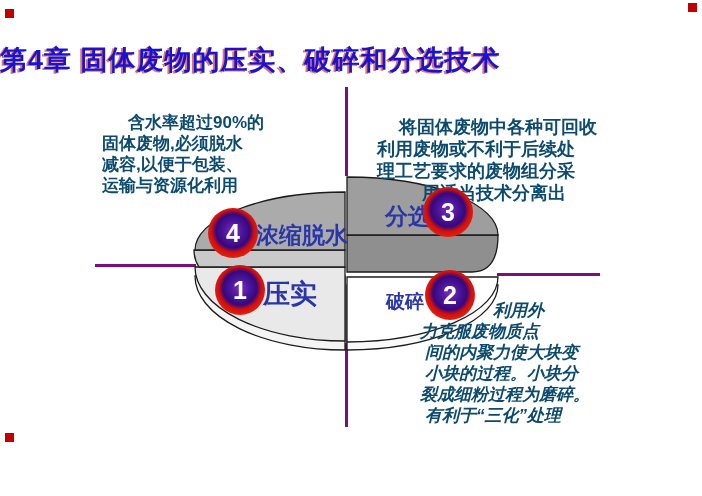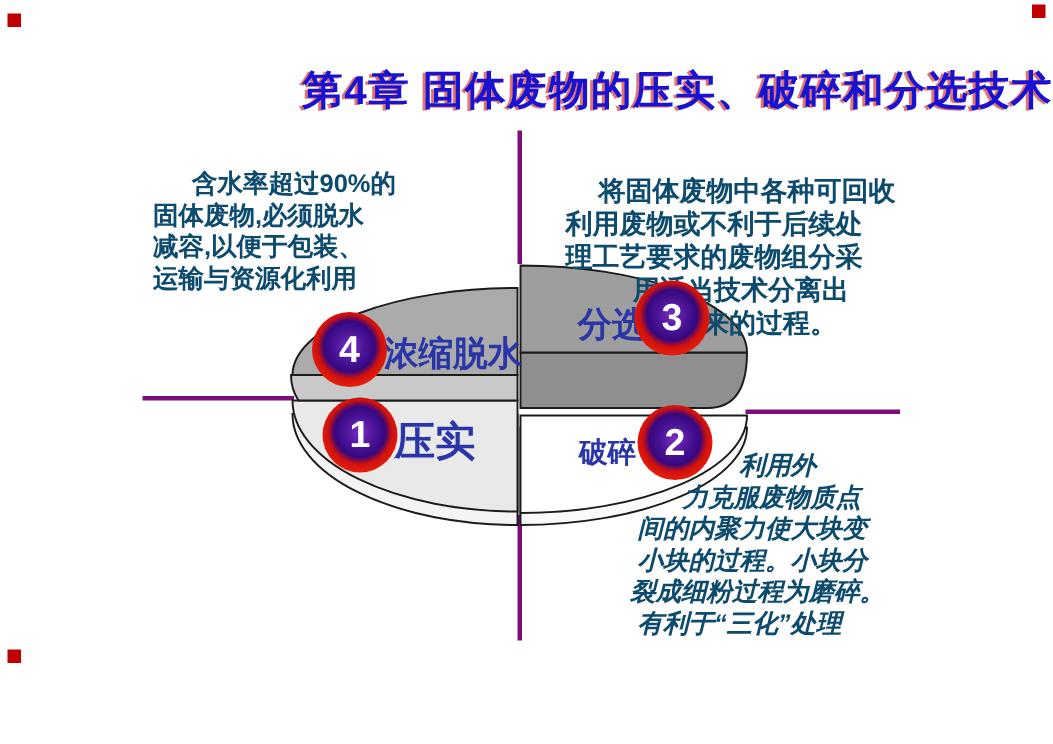--- a/index.html
+++ b/index.html
@@ -2,21 +2,21 @@
 <html><head>
 <meta charset="utf-8">
 <style>
   html,body{margin:0;padding:0;background:#fff;}
   .slide{
     position:relative;width:702px;height:496px;background:#ffffff;overflow:hidden;
     font-family:"Liberation Sans","DejaVu Sans",sans-serif;
   }
   
   .title{
-    position:absolute;left:0;right:0;top:42px;margin:0;text-align:right;
+    position:absolute;left:0;right:0;top:42px;margin:0;text-align:left;
     font-size:27px;font-weight:bold;color:#1813d2;letter-spacing:1px;
     text-shadow:-2px 1px 0 rgba(200,0,0,0.55);
   }
   
   .vline{position:absolute;left:345px;width:3px;background:#7c0d7c;z-index:1;}
   .vline.vtop{top:87px;height:89px;}
   .vline.vbottom{top:343px;height:84px;}
   .hline{position:absolute;height:3px;background:#7c0d7c;z-index:1;}
   .hline.left{left:95px;top:264px;width:101px;}
   .hline.right{left:497px;top:273px;width:103px;}
@@ -88,27 +88,26 @@
     <div>固体废物,必须脱水</div>
     <div>减容,以便于包装、</div>
     <div>运输与资源化利用</div>
   </div>
 
   <div class="note note-tr">
     <div style="margin-left:22px">将固体废物中各种可回收</div>
     <div>利用废物或不利于后续处</div>
     <div>理工艺要求的废物组分采</div>
     <div style="margin-left:45px">用适当技术分离出</div>
-    <div style="margin-left:91px">来的过程。</div>
   </div>
 
 
   <div class="note note-br">
     <div style="margin-left:73px">利用外</div>
-    <div style="margin-left:35px">力克服废物质点</div>
+    <div style="">力克服废物质点</div>
     <div style="margin-left:5px">间的内聚力使大块变</div>
     <div style="margin-left:5px">小块的过程。小块分</div>
     <div>裂成细粉过程为磨碎。</div>
     <div style="margin-left:5px">有利于“三化”处理</div>
   </div>
 
   <div class="seg-label label-dewatering">浓缩脱水</div>
   <div class="seg-label label-compaction">压实</div>
   <div class="seg-label label-sorting">分选</div>
   <div class="seg-label label-crushing">破碎</div>

